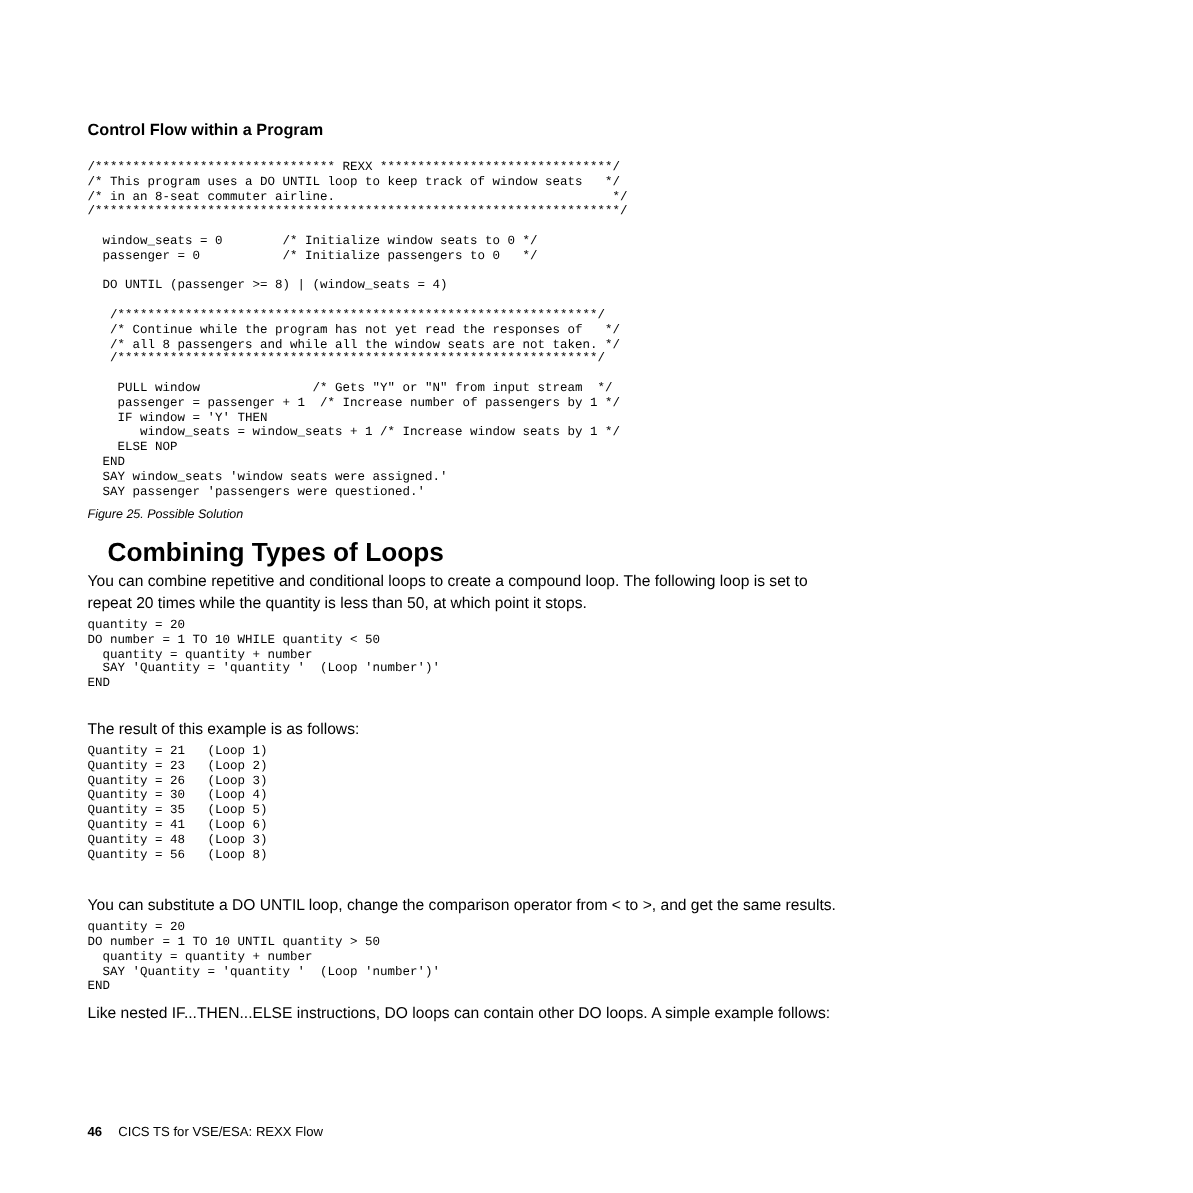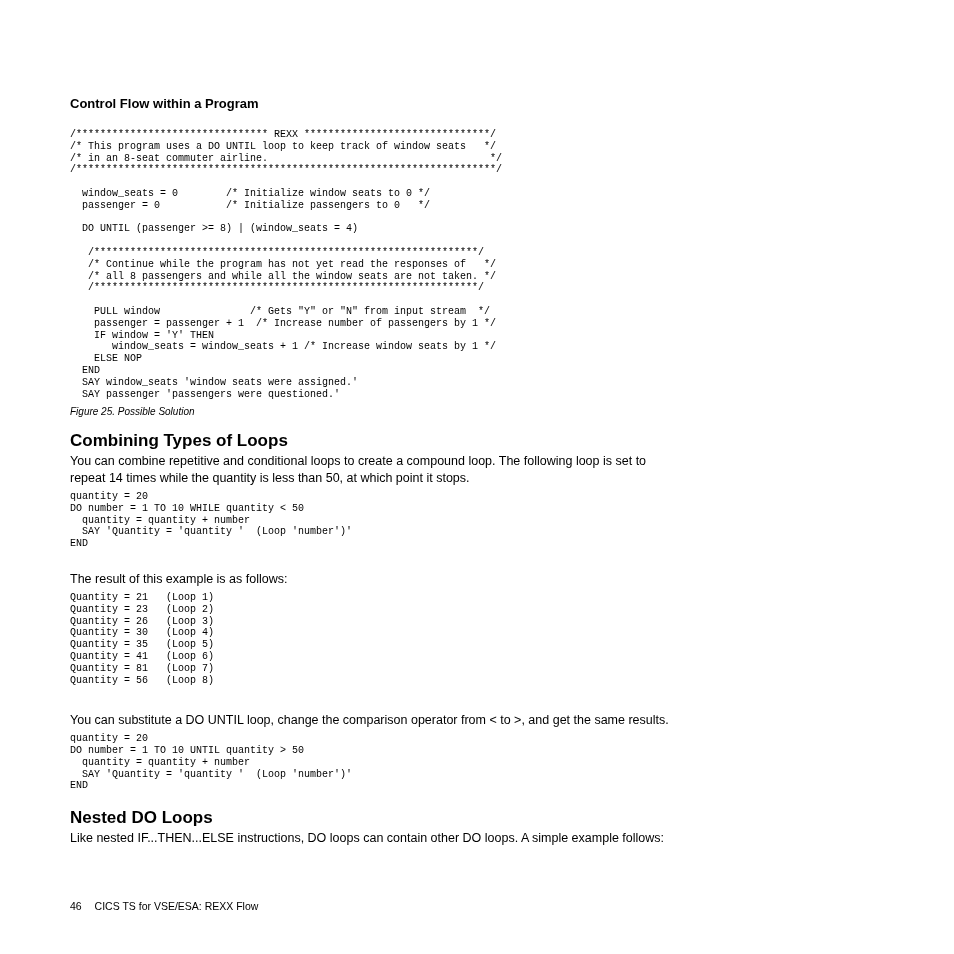--- a/index.html
+++ b/index.html
@@ -32,37 +32,37 @@
     line-height: 1.18;
     margin: 0 0 6px 0;
     white-space: pre;
   }
   .figcap {
     font-style: italic;
     font-size: 10px;
     margin: 6px 0 14px 0;
   }
   h2.h2 {
-    font-size: 17px;
+    font-size: 21px;
     font-weight: bold;
-    margin: 0 0 2px 0;
+    margin: 0 0 2px 16px;
   }
   p.body {
     font-size: 12.5px;
     line-height: 1.35;
     margin: 0 0 4px 0;
   }
   .footer {
     position: absolute;
     left: 70px;
     bottom: 42px;
     font-size: 10.5px;
   }
   .footer .pn {
-    font-weight: normal;
+    font-weight: bold;
     margin-right: 10px;
   }
 </style>
 </head>
 <body>
 
 <div class="page">
 
   <div class="section-header">Control Flow within a Program</div>
 
@@ -87,45 +87,44 @@
     IF window = 'Y' THEN
        window_seats = window_seats + 1 /* Increase window seats by 1 */
     ELSE NOP
   END
   SAY window_seats 'window seats were assigned.'
   SAY passenger 'passengers were questioned.'</pre>
 
   <div class="figcap">Figure 25. Possible Solution</div>
 
   <h2 class="h2">Combining Types of Loops</h2>
-  <p class="body">You can combine repetitive and conditional loops to create a compound loop. The following loop is set to repeat 14 times while the quantity is less than 50, at which point it stops.</p>
+  <p class="body">You can combine repetitive and conditional loops to create a compound loop. The following loop is set to repeat 20 times while the quantity is less than 50, at which point it stops.</p>
   <pre class="code">quantity = 20
 DO number = 1 TO 10 WHILE quantity &lt; 50
   quantity = quantity + number
   SAY 'Quantity = 'quantity '  (Loop 'number')'
 END</pre>
 
   <p class="body" style="margin-top:21px;">The result of this example is as follows:</p>
   <pre class="code">Quantity = 21   (Loop 1)
 Quantity = 23   (Loop 2)
 Quantity = 26   (Loop 3)
 Quantity = 30   (Loop 4)
 Quantity = 35   (Loop 5)
 Quantity = 41   (Loop 6)
-Quantity = 81   (Loop 7)
+Quantity = 48   (Loop 3)
 Quantity = 56   (Loop 8)</pre>
 
   <p class="body" style="margin-top:26px;">You can substitute a DO UNTIL loop, change the comparison operator from &lt; to &gt;, and get the same results.</p>
   <pre class="code">quantity = 20
 DO number = 1 TO 10 UNTIL quantity &gt; 50
   quantity = quantity + number
   SAY 'Quantity = 'quantity '  (Loop 'number')'
 END</pre>
 
-  <h2 class="h2" style="margin-top:16px;">Nested DO Loops</h2>
   <p class="body">Like nested IF...THEN...ELSE instructions, DO loops can contain other DO loops. A simple example follows:</p>
 
   <div class="footer">
     <span class="pn">46</span>
     <span>CICS TS for VSE/ESA:  REXX Flow</span>
   </div>
 
 </div>
 
 </body></html>

